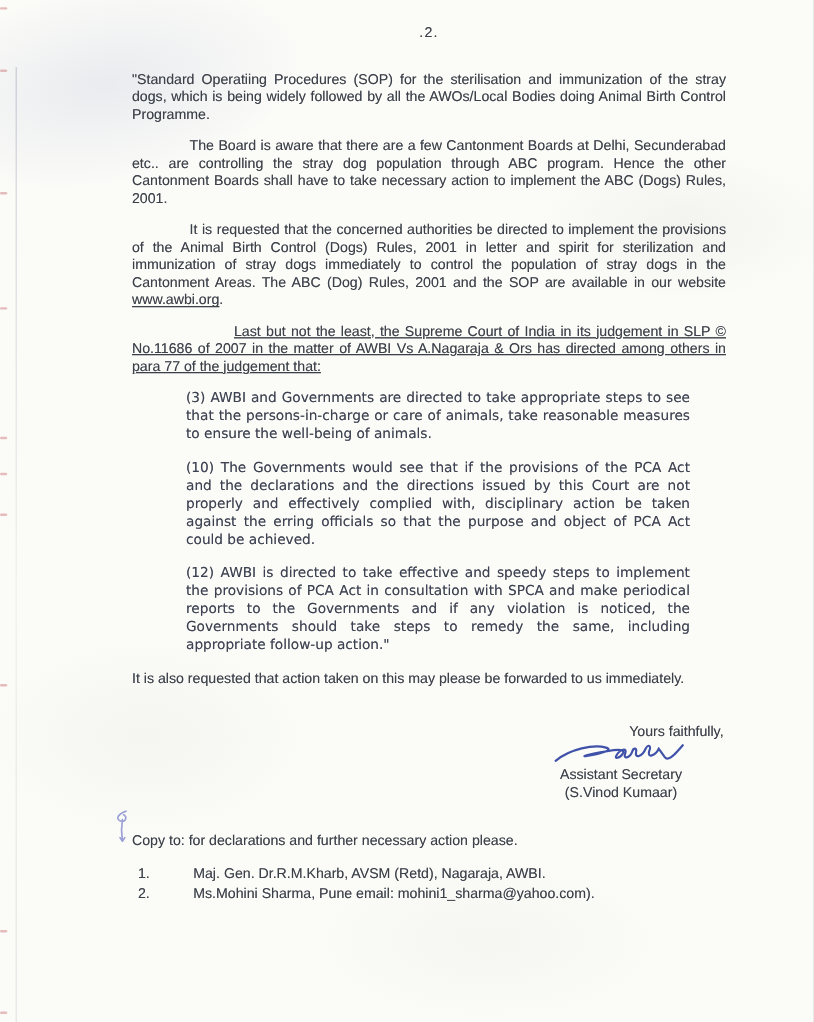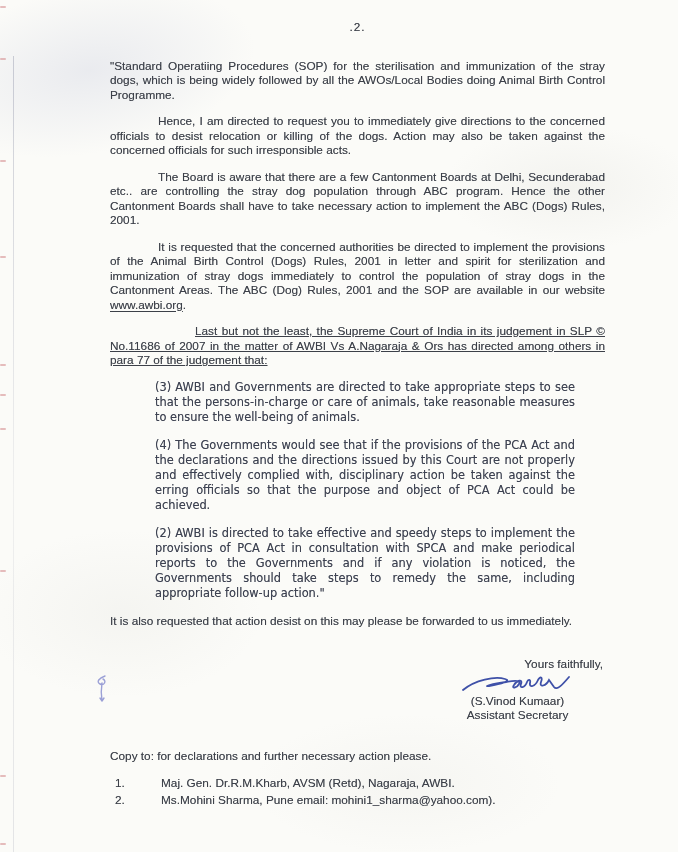--- a/index.html
+++ b/index.html
@@ -81,43 +81,42 @@
   <svg class="pen-mark" width="22" height="38" viewBox="0 0 22 38">
     <path d="M13 4 C 7 6 4 10 8 12 C 12 14 15 9 11 7 M10 11 C 9 17 9 23 10 29 M10 29 L 8 26 M10 29 L 12 26" stroke="#8a8fd0" stroke-width="1.4" fill="none" stroke-linecap="round" opacity="0.85"></path>
   </svg>
 
   <div class="content">
 
     <div class="page-number">.2.</div>
 
     <p class="body">"Standard Operatiing Procedures (SOP) for the sterilisation and immunization of the stray dogs, which is being widely followed by all the AWOs/Local Bodies doing Animal Birth Control Programme.</p>
 
-    <p class="body indent1">Hence, I am directed to request you to immediately give directions to the concerned officials to desist relocation or killing of the dogs. Action may also be taken against the concerned officials for such irresponsible acts.</p>
 
     <p class="body indent1">The Board is aware that there are a few Cantonment Boards at Delhi, Secunderabad etc.. are controlling the stray dog population through ABC program. Hence the other Cantonment Boards shall have to take necessary action to implement the ABC (Dogs) Rules, 2001.</p>
 
     <p class="body indent1">
       <span>It is requested that the concerned authorities be directed to implement the provisions of the Animal Birth Control (Dogs) Rules, 2001 in letter and spirit for sterilization and immunization of stray dogs immediately to control the population of stray dogs in the Cantonment Areas. The ABC (Dog) Rules, 2001 and the SOP are available in our website </span><span class="weblink">www.awbi.org</span><span>.</span>
     </p>
 
     <p class="body indent2">Last but not the least, the Supreme Court of India in its judgement in SLP © No.11686 of 2007 in the matter of AWBI Vs A.Nagaraja &amp; Ors has directed among others in para 77 of the judgement that:</p>
 
     <p class="quote">(3) AWBI and Governments are directed to take appropriate steps to see that the persons-in-charge or care of animals, take reasonable measures to ensure the well-being of animals.</p>
-    <p class="quote">(4) The Governments would see that if the provisions of the PCA Act and the declarations and the directions issued by this Court are not properly and effectively complied with, disciplinary action be taken against the erring officials so that the purpose and object of PCA Act could be achieved.</p>
-    <p class="quote">(2) AWBI is directed to take effective and speedy steps to implement the provisions of PCA Act in consultation with SPCA and make periodical reports to the Governments and if any violation is noticed, the Governments should take steps to remedy the same, including appropriate follow-up action."</p>
+    <p class="quote">(10) The Governments would see that if the provisions of the PCA Act and the declarations and the directions issued by this Court are not properly and effectively complied with, disciplinary action be taken against the erring officials so that the purpose and object of PCA Act could be achieved.</p>
+    <p class="quote">(12) AWBI is directed to take effective and speedy steps to implement the provisions of PCA Act in consultation with SPCA and make periodical reports to the Governments and if any violation is noticed, the Governments should take steps to remedy the same, including appropriate follow-up action."</p>
 
-    <p class="body closing">It is also requested that action desist on this may please be forwarded to us immediately.</p>
+    <p class="body closing">It is also requested that action taken on this may please be forwarded to us immediately.</p>
 
     <div class="sig-block">
       <div class="valediction">Yours faithfully,</div>
       <svg class="sig-ink" width="118" height="26" viewBox="0 0 118 26">
         <path d="M4 19 C 16 9 36 5 46 8 C 53 10 42 13 30 15 C 24 16 32 13 47 11 C 58 9 62 10 60 13 C 58 17 52 18 55 14 C 58 9 64 8 62 13 C 60 18 66 17 68 11 C 69 8 72 8 71 12 C 70 17 76 16 79 9 C 81 5 84 6 82 11 C 80 17 87 15 90 9 L 95 16 C 98 20 104 13 110 6" stroke="#3f51a8" stroke-width="1.8" fill="none" stroke-linecap="round"></path>
       </svg>
+      <div>Assistant Secretary</div>
       <div>(S.Vinod Kumaar)</div>
-      <div>Assistant Secretary</div>
     </div>
 
     <div style="clear:both;"></div>
 
     <div class="copy-label">Copy to: for declarations and further necessary action please.</div>
 
     <div class="copy-list">
       <div class="copy-row">
         <span class="copy-num">1.</span>
         <span>Maj. Gen. Dr.R.M.Kharb, AVSM (Retd), Nagaraja, AWBI.</span>

